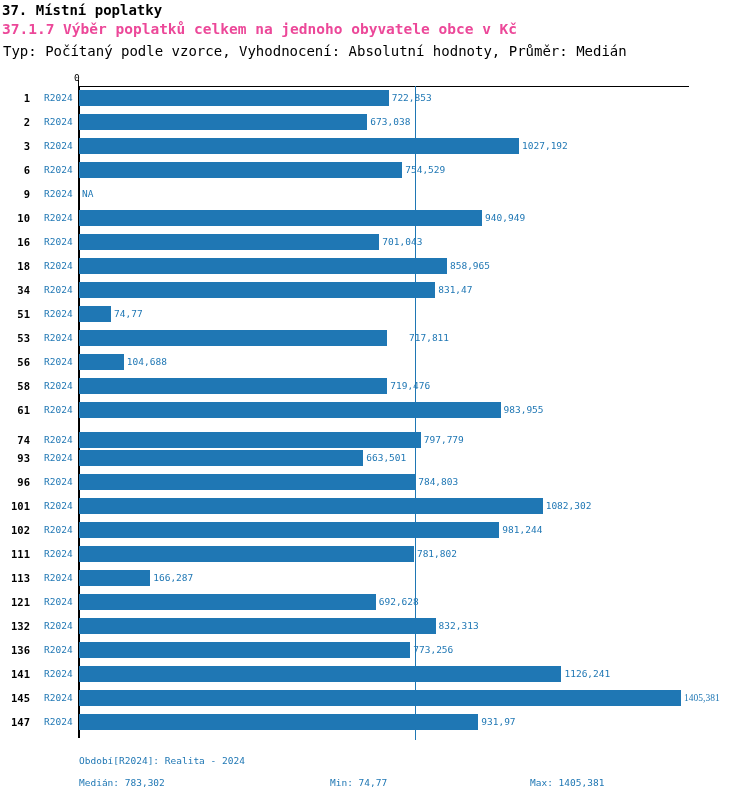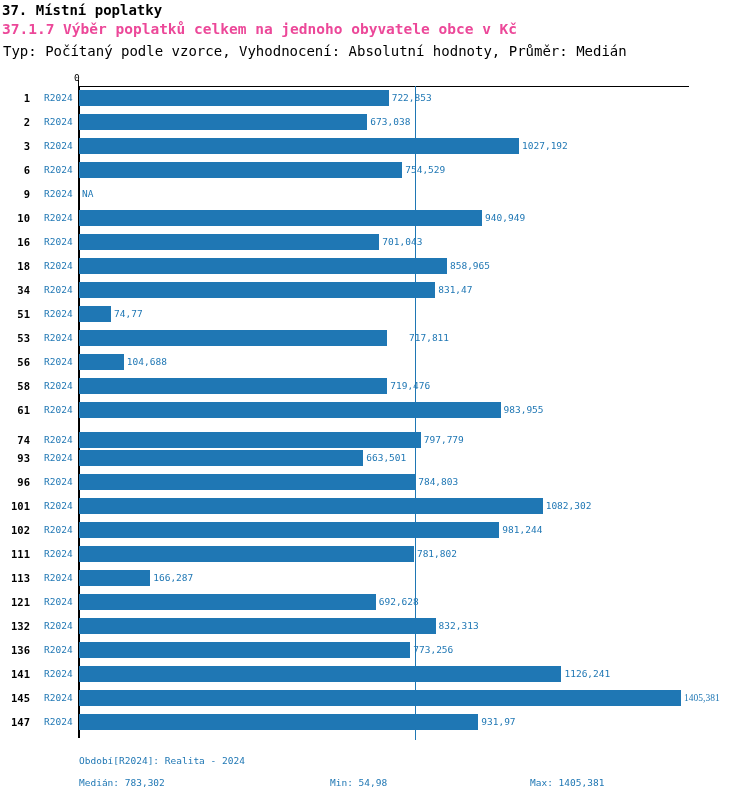--- a/index.html
+++ b/index.html
@@ -351,15 +351,15 @@
           <div class="bar" style="width: 399.256px; background: rgb(31, 119, 180);"></div>
           <div class="bar-label" style="left: 481.256px;">931,97</div>
         </div>
       </div>
   </div>
 </div>
 
 <div id="footer">
   <div class="footer-text" id="footer-period">Období[R2024]: Realita - 2024</div>
   <div class="footer-text" id="footer-median">Medián: 783,302</div>
-  <div class="footer-text" id="footer-min">Min: 54,98</div>
+  <div class="footer-text" id="footer-min">Min: 74,77</div>
   <div class="footer-text" id="footer-max">Max: 1405,381</div>
 </div>
 
 </body></html>

